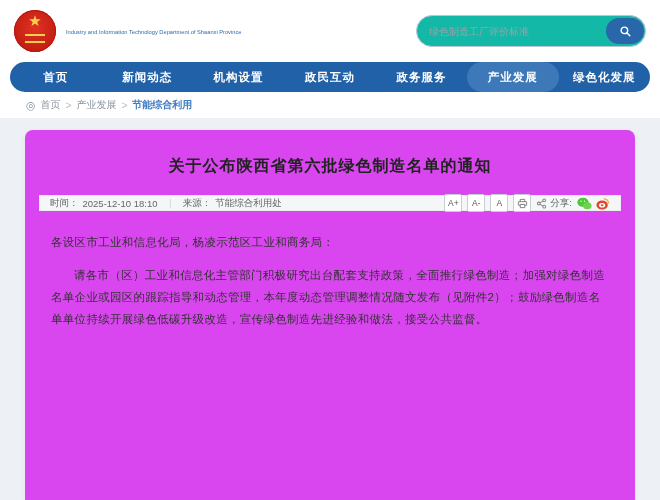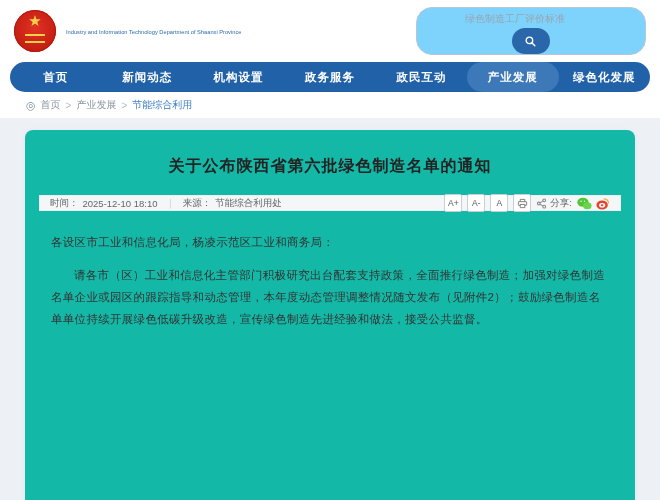--- a/index.html
+++ b/index.html
@@ -18,45 +18,45 @@
   }
   .emblem .star { position:absolute; top:2px; left:0; right:0; text-align:center;
     color:#f7d04a; font-size:15px; line-height:18px; }
   .emblem .gate { position:absolute; bottom:9px; left:50%; transform:translateX(-50%);
     width:20px; height:9px; border-top:2px solid #f7d04a; border-bottom:2px solid #f7d04a; }
   .site-titles { margin-left:10px; line-height:1.1; }
   .site-title { font-size:20px; font-weight:bold; color:#1a5aa0; letter-spacing:2px; }
   .site-subtitle { font-size:10px; color:#2e6cae; white-space:nowrap;
     transform:scale(.57); transform-origin:0 50%; margin-top:3px; }
 
-  .search-box { margin-left:auto; width:230px; height:48px; border:1px solid #b9c6d6;
-    border-radius:16px; display:flex; align-items:center; background:#7dd3fc;flex-direction:column; }
+  .search-box { margin-left:auto; width:230px; height:32px; border:1px solid #b9c6d6;
+    border-radius:16px; display:flex; align-items:center; background:#14b8a6; }
   .search-input { border:none; outline:none; flex:1; min-width:0; padding:0 12px;
     font-size:10px; color:#333; background:transparent; font-family:inherit; }
   .search-input::placeholder { color:#9aa3ad; }
   .search-btn { width:38px; height:26px; margin-right:1px; border-radius:13px;
     background:#2a66aa; border:none; display:flex; align-items:center; justify-content:center; cursor:pointer; }
 
   
   .main-nav { margin:0 10px; height:30px; background:#2161a7; border-radius:15px; display:flex; }
   .nav-item { flex:1; display:flex; align-items:center; justify-content:center;
     color:#fff; font-size:11.5px; font-weight:bold; cursor:pointer; letter-spacing:1px; }
   .nav-item.active { background:#3d78b8; border-radius:15px; }
 
   
   .breadcrumb { height:26px; display:flex; align-items:center; padding:0 26px;
     font-size:10px; color:#8b95a1; gap:5px; background:#fff; }
   .crumb-icon { color:#7a8aa0; font-size:11px; }
   .crumb-sep { color:#b3bcc6; }
   .crumb-link { cursor:pointer; }
-  .crumb-current { color:#3f7ec2; font-weight:normal; cursor:pointer; }
+  .crumb-current { color:#3f7ec2; font-weight:bold; cursor:pointer; }
 
   
   .page-body { position:absolute; top:118px; left:0; right:0; bottom:0; background:#edf1f6; }
-  .card { margin:12px 25px 0; background:#14b8a6; border-radius:8px 8px 0 0;
+  .card { margin:12px 25px 0; background:#d946ef; border-radius:8px 8px 0 0;
     height:calc(100% - 12px); padding:0 14px; box-shadow:0 1px 6px rgba(30,60,100,.05); }
 
   .article-title { text-align:center; font-size:16px; font-weight:bold; color:#222;
     padding:26px 0 18px; letter-spacing:1px; }
 
   .meta-bar { background:#f4f6f8; border:1px solid #eceef1; height:16px;
     display:flex; align-items:center; justify-content:space-between; padding:0 10px;
     font-size:9.5px; color:#666; }
   .meta-left { display:flex; align-items:center; gap:4px; }
   .meta-divider { color:#c6ccd3; margin:0 4px; }
@@ -96,22 +96,22 @@
         <line x1="14.8" y1="14.8" x2="20" y2="20"></line>
       </svg>
     </button>
   </div>
 </header>
 
 <nav class="main-nav">
   <div class="nav-item">首页</div>
   <div class="nav-item">新闻动态</div>
   <div class="nav-item">机构设置</div>
+  <div class="nav-item">政民互动</div>
   <div class="nav-item">政务服务</div>
-  <div class="nav-item">政民互动</div>
   <div class="nav-item active">产业发展</div>
   <div class="nav-item">绿色化发展</div>
 </nav>
 
 <div class="breadcrumb">
   <span class="crumb-icon">◎</span>
   <span class="crumb-link">首页</span>
   <span class="crumb-sep">&gt;</span>
   <span class="crumb-link">产业发展</span>
   <span class="crumb-sep">&gt;</span>

